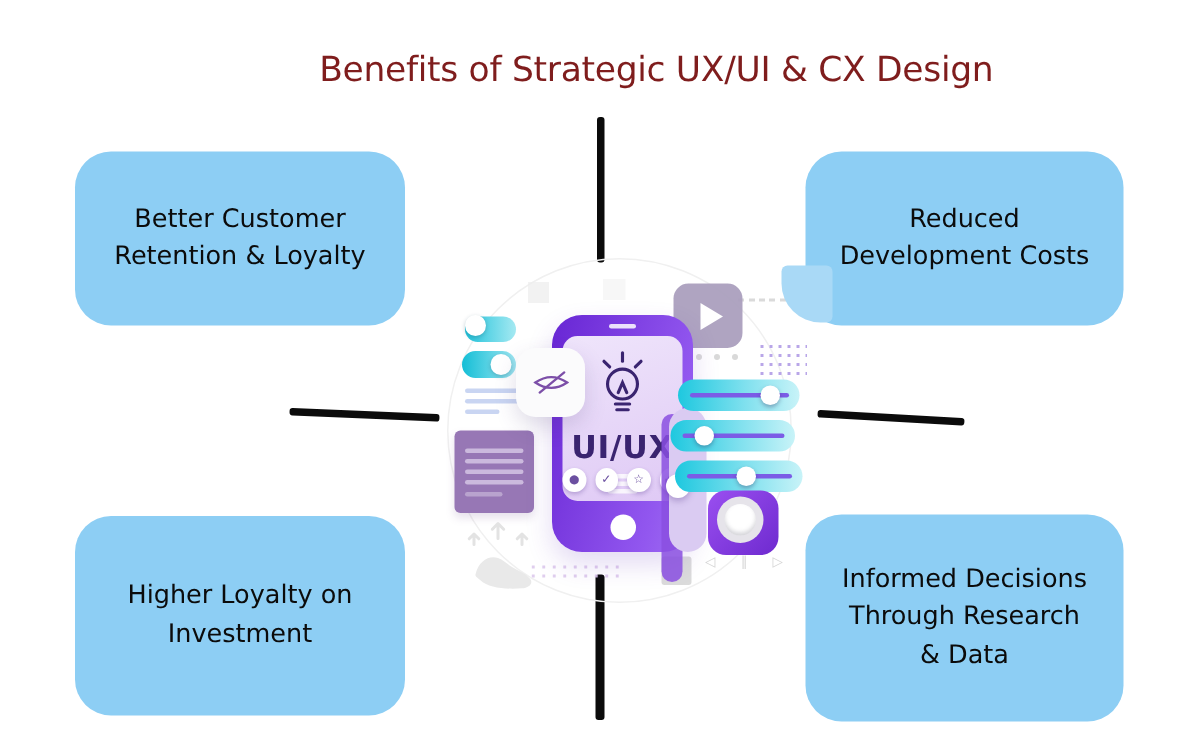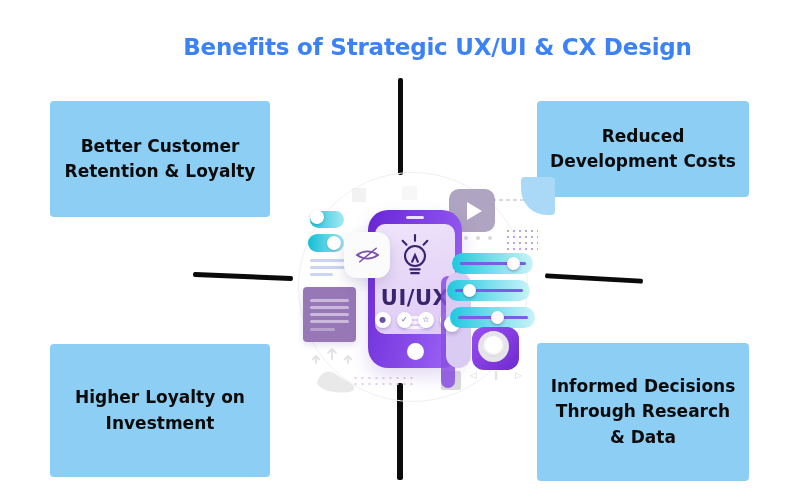--- a/index.html
+++ b/index.html
@@ -4,31 +4,31 @@
 <style>
   html,body{margin:0;padding:0;}
   body{
     width:800px;height:500px;background:#ffffff;position:relative;overflow:hidden;
     font-family:"DejaVu Sans","Liberation Sans",sans-serif;
   }
   .abs{position:absolute;}
   
   #title{
     position:absolute;top:19px;left:75px;right:0;text-align:center;
-    font-size:23px;font-weight:bold;color:#3b82f6;letter-spacing:-0.2px;
+    font-size:23px;font-weight:normal;color:#7f1d1d;letter-spacing:-0.2px;
   }
   
   .benefit-box{
-    position:absolute;background:#8DCEF4;border-radius:4px;
+    position:absolute;background:#8DCEF4;border-radius:24px;
     display:flex;align-items:center;justify-content:center;text-align:center;
-    font-weight:bold;font-size:17px;color:#0b0b0b;line-height:1.5;
+    font-weight:normal;font-size:17px;color:#0b0b0b;line-height:1.5;
     white-space:pre-line;padding:0 8px;box-sizing:border-box;
   }
   #box-tl{left:50px;top:101px;width:220px;height:116px;}
-  #box-tr{left:537px;top:101px;width:212px;height:96px;}
+  #box-tr{left:537px;top:101px;width:212px;height:116px;}
   #box-bl{left:50px;top:344px;width:220px;height:133px;}
   #box-br{left:537px;top:343px;width:212px;height:138px;}
   
   .cline{position:absolute;background:#0b0b0b;border-radius:2px;}
   #line-top{left:398px;top:78px;width:5px;height:97px;}
   #line-bottom{left:397px;top:383px;width:6px;height:97px;}
   #line-left{left:193px;top:274px;width:100px;height:5px;transform:rotate(2.4deg);}
   #line-right{left:545px;top:276px;width:98px;height:5px;transform:rotate(3.2deg);}
   
   #illo{position:absolute;inset:0;}

